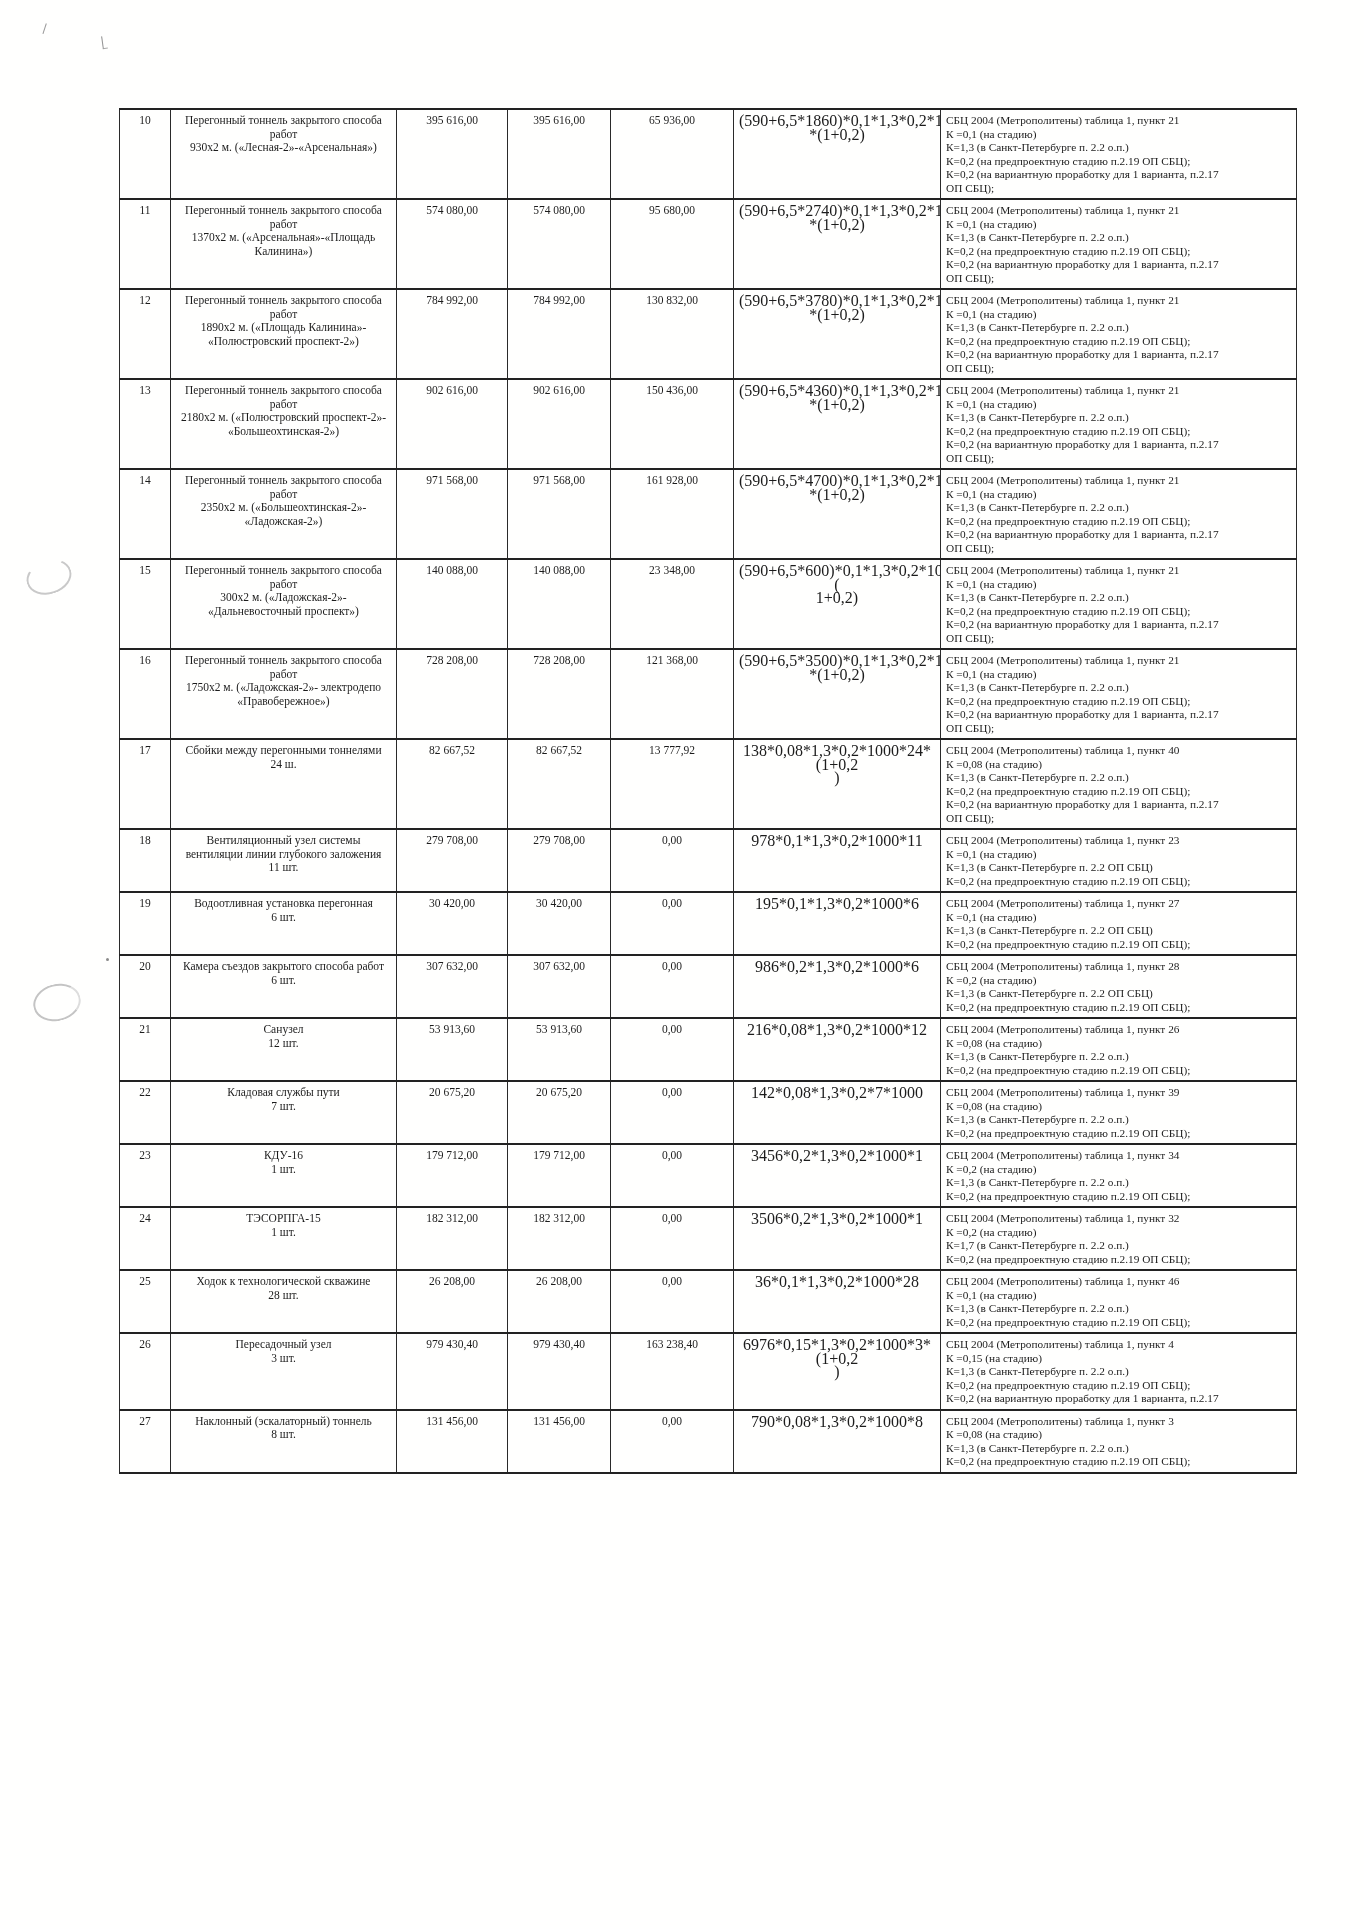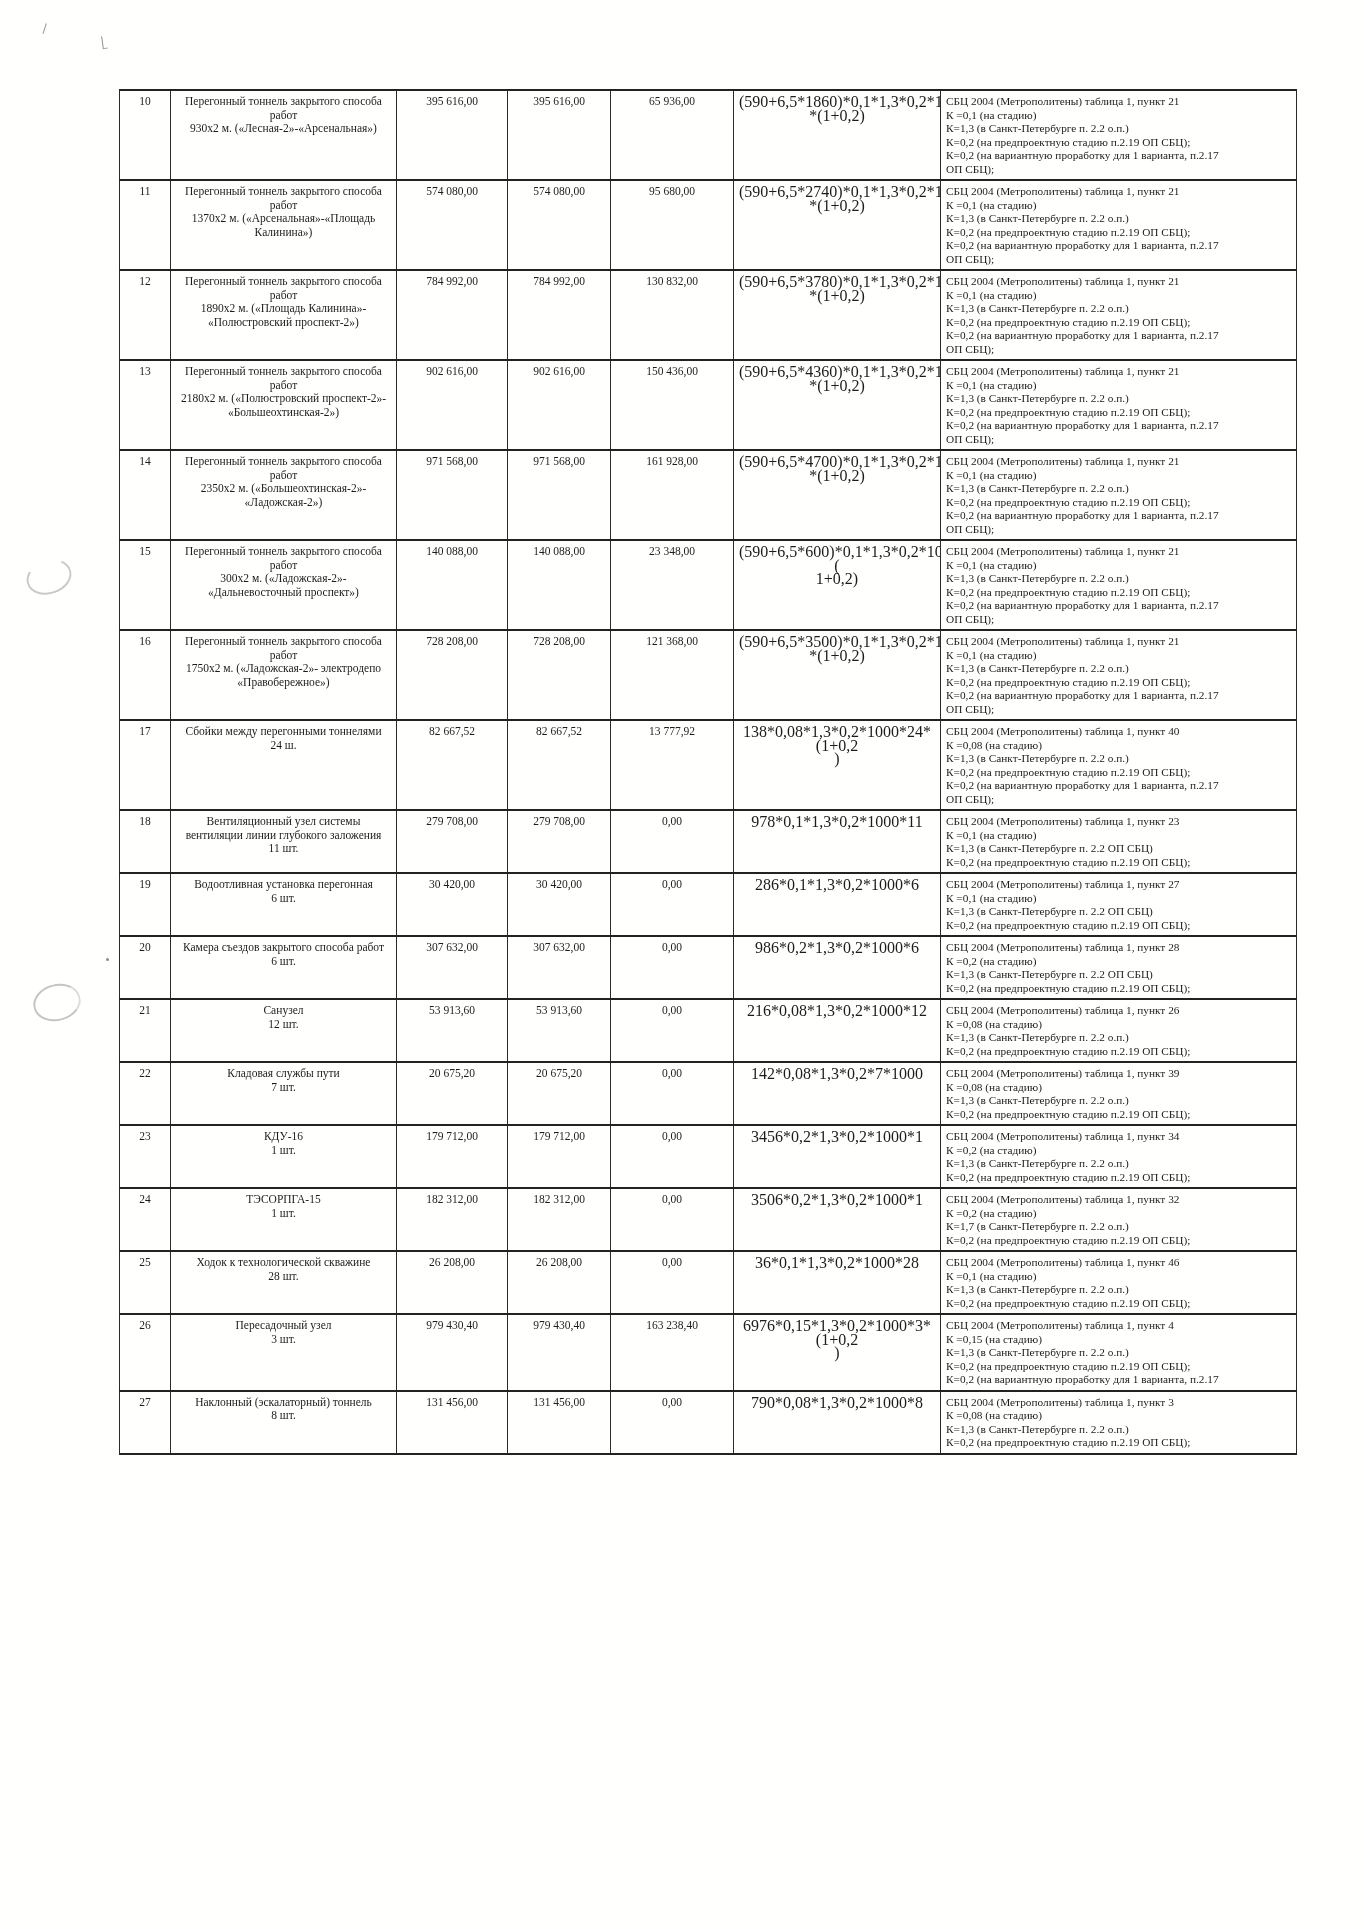--- a/index.html
+++ b/index.html
@@ -15,21 +15,21 @@
     color: #1c1c1c;
   }
   .page {
     position: absolute;
     inset: 0;
     background: #fffffe;
   }
   table.cost-table {
     position: absolute;
     left: 119px;
-    top: 89px;
+    top: 108px;
     width: 1100px;
     border-collapse: collapse;
     table-layout: fixed;
     font-size: 11.5px;
     line-height: 13.5px;
     color: #1c1c1c;
   }
   table.cost-table td {
     border-left: 1.6px solid #2a2a2a;
     border-right: 1.6px solid #2a2a2a;
@@ -243,21 +243,21 @@
 К=1,3 (в Санкт-Петербурге п. 2.2 ОП СБЦ)
 К=0,2 (на предпроектную стадию п.2.19 ОП СБЦ);</td>
     </tr>
         <tr>
       <td class="c-num">19</td>
       <td class="c-desc">Водоотливная установка перегонная
 6 шт.</td>
       <td class="c-cost">30 420,00</td>
       <td class="c-cost2">30 420,00</td>
       <td class="c-cost3">0,00</td>
-      <td class="c-formula">286*0,1*1,3*0,2*1000*6</td>
+      <td class="c-formula">195*0,1*1,3*0,2*1000*6</td>
       <td class="c-notes">СБЦ 2004 (Метрополитены) таблица 1, пункт 27
 К =0,1 (на стадию)
 К=1,3 (в Санкт-Петербурге п. 2.2 ОП СБЦ)
 К=0,2 (на предпроектную стадию п.2.19 ОП СБЦ);</td>
     </tr>
         <tr>
       <td class="c-num">20</td>
       <td class="c-desc">Камера съездов закрытого способа работ
 6 шт.</td>
       <td class="c-cost">307 632,00</td>

